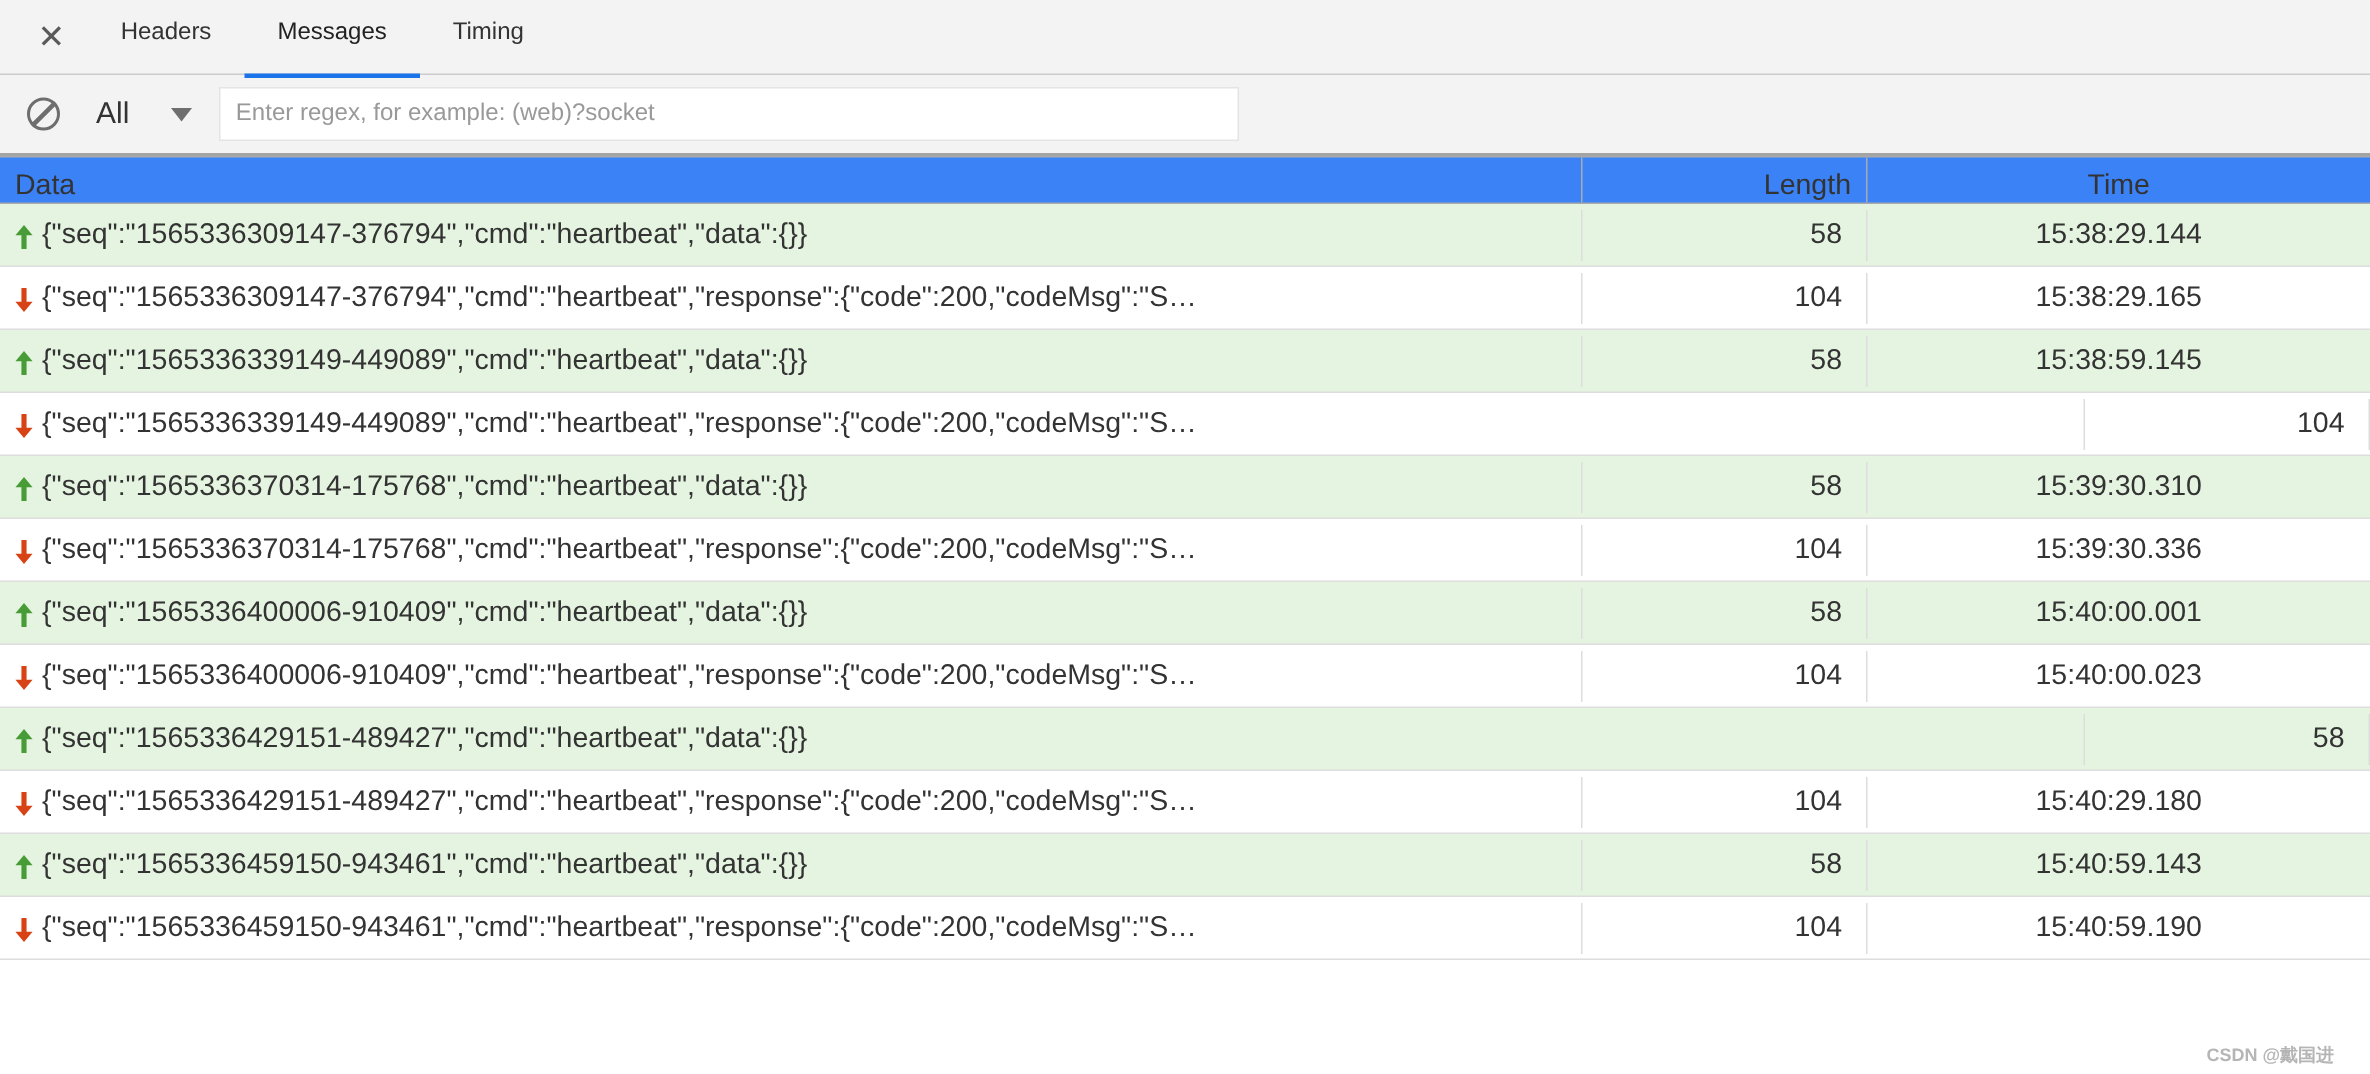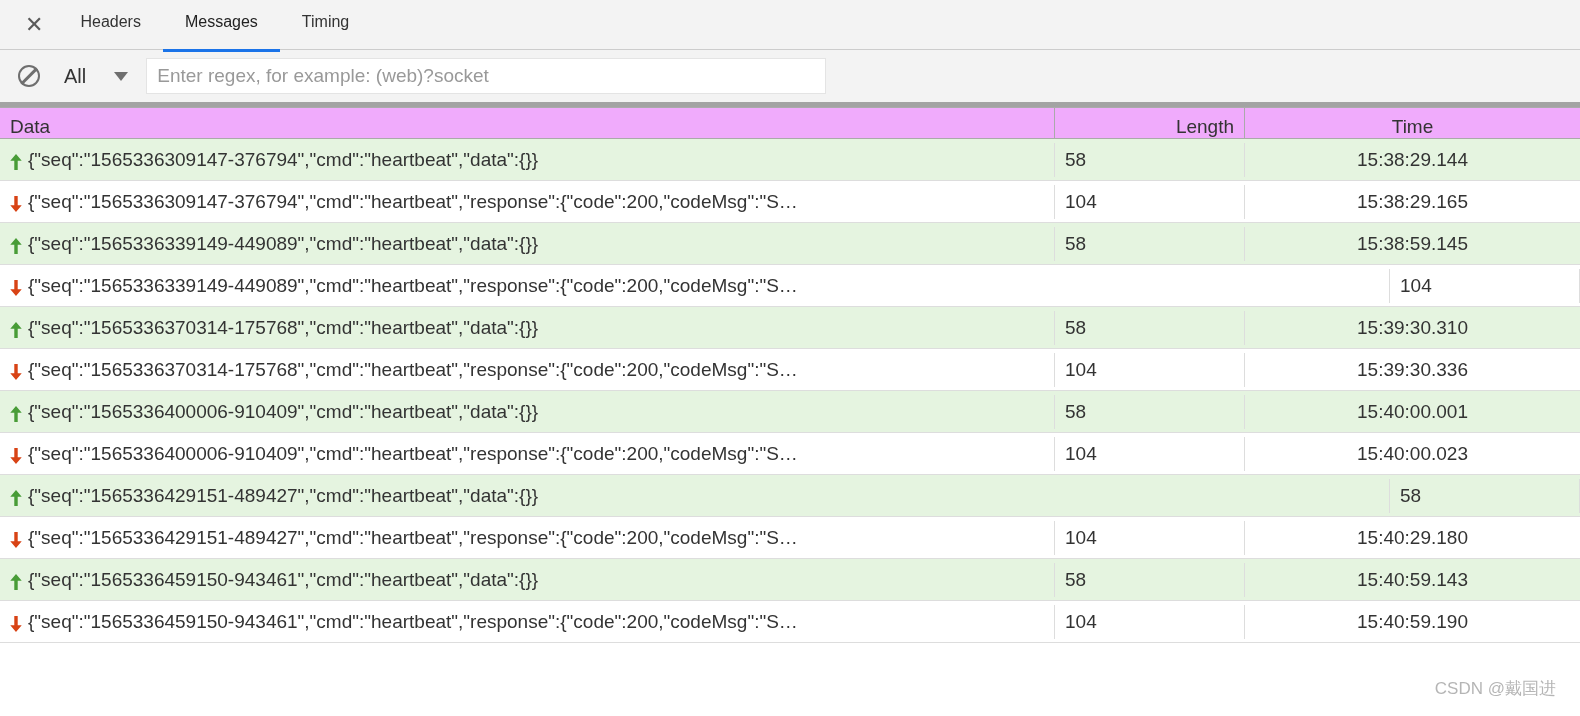--- a/index.html
+++ b/index.html
@@ -33,21 +33,21 @@
     font-size: 16px;
   }
   .tab.active {
     color: #222;
     border-bottom: 3px solid #1a73e8;
   }
   .toolbar {
     display: flex;
     align-items: center;
     padding: 8px 12px;
-    border-bottom: 5px solid #a3a3a3;
+    border-bottom: 2px solid #a3a3a3;
     gap: 12px;
     background: #f3f3f3;
   }
   .clear-icon {
     width: 22px; height: 22px;
     border: 2.5px solid #6e6e6e;
     border-radius: 50%;
     position: relative;
     margin: 0 6px;
   }
@@ -70,34 +70,34 @@
   }
   .chevron {
     width: 0; height: 0;
     border-left: 7px solid transparent;
     border-right: 7px solid transparent;
     border-top: 9px solid #6e6e6e;
   }
   .regex-input {
     flex: 0 0 680px;
     height: 36px;
-    font-size: 19px;
+    font-size: 16px;
     padding: 4px 10px;
     border: 1px solid #e4e4e4;
     background: #fff;
     color: #333;
     outline: none;
   }
   .regex-input::placeholder { color: #999; }
   
   .header-row {
     display: flex;
     border-top: 1px solid #aaa;
     border-bottom: 1px solid #aaa;
-    background: #f0abfc;
+    background: #3b82f6;
     height: 32px;
     font-size: 19px;
   }
   .col-data { flex: 1; padding: 8px 10px; border-right: 1px solid #aaa; }
   .col-length { width: 190px; padding: 8px 10px; border-right: 1px solid #aaa; text-align: right; }
   .col-time { width: 335px; padding: 8px 10px; text-align: center; }
   
   .msg-row {
     display: flex;
     border-bottom: 1px solid #ddd;
@@ -111,21 +111,21 @@
     display: flex;
     align-items: center;
     gap: 4px;
     white-space: nowrap;
     overflow: hidden;
     text-overflow: ellipsis;
     padding: 6px 10px;
     border-right: 1px solid #ddd;
   }
   .msg-row .col-length {
-    text-align: left;
+    text-align: right;
     padding: 6px 16px 6px 10px;
     border-right: 1px solid #ddd;
   }
   .msg-row .col-time {
     padding: 6px 10px;
   }
   .arrow {
     width: 14px;
     height: 14px;
     display: inline-block;
@@ -133,25 +133,26 @@
   }
   .arrow-up svg path { fill: #489c37; }
   .arrow-down svg path { fill: #d84315; }
   .msg-text {
     white-space: nowrap;
     overflow: hidden;
     text-overflow: ellipsis;
   }
   .watermark {
     position: fixed;
-    bottom: 16px;
+    bottom: 4px;
     right: 24px;
     color: rgba(120,120,120,0.55);
-    font-size: 17px;
+    font-size: 12px;
     pointer-events: none;
+    font-weight: bold;
   }
 </style>
 </head>
 <body>
 
 <div class="tabs">
   <span class="close-btn">✕</span>
   <div class="tab">Headers</div>
   <div class="tab active">Messages</div>
   <div class="tab">Timing</div>

